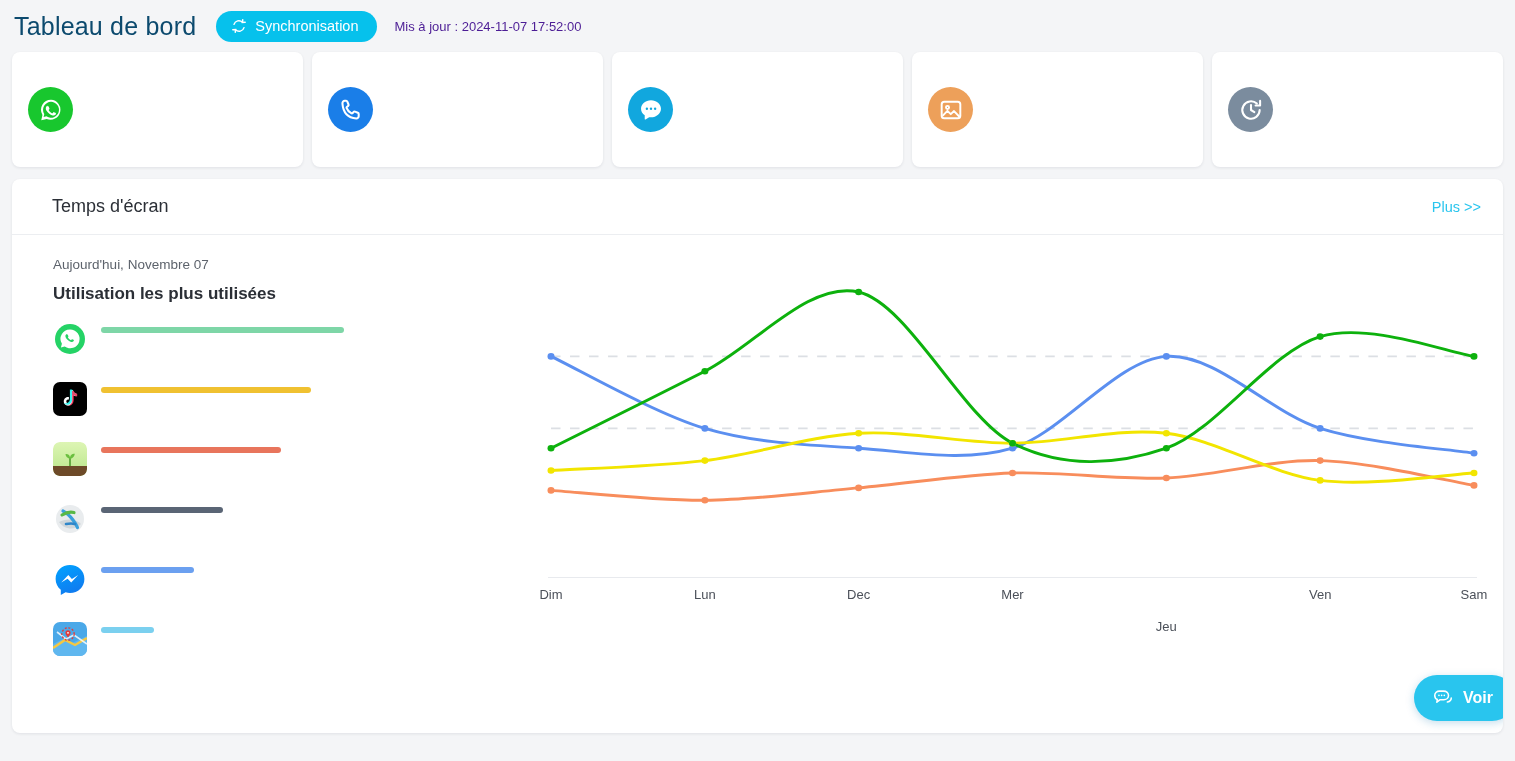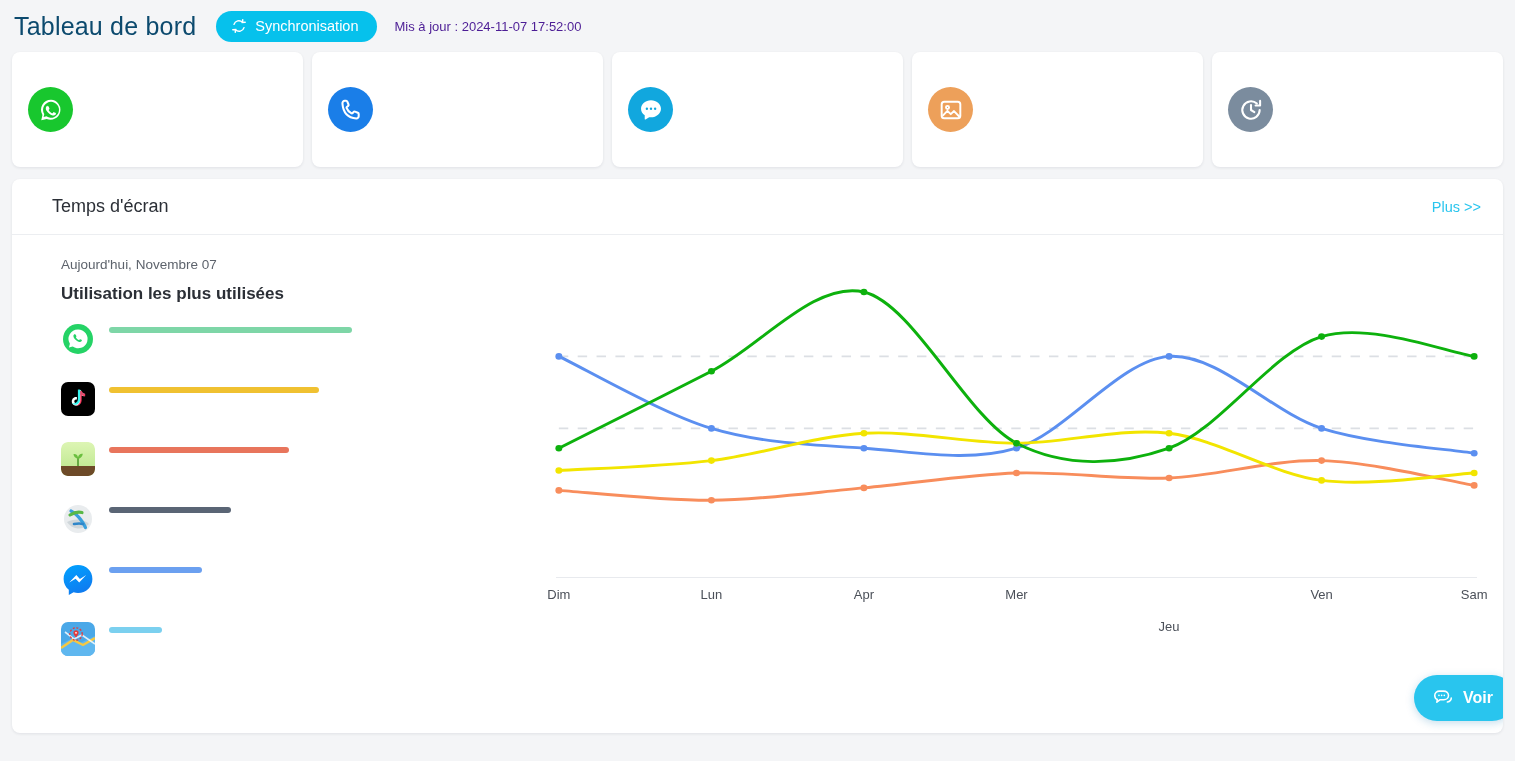--- a/index.html
+++ b/index.html
@@ -110,21 +110,21 @@
     border-bottom: 1px solid #eceef1;
   }
   .panel-title { font-size: 18px; color: #2b2f36; }
   .panel-more {
     font-size: 14.5px;
     color: #29c5ee;
     cursor: pointer;
     text-decoration: none;
   }
 
-  .panel-body { display: flex; padding: 22px 0 0 8px; }
+  .panel-body { display: flex; padding: 22px 0 0 0; }
 
   
   .left-col { width: 520px; padding-left: 41px; flex: 0 0 520px; }
   .today-label { font-size: 13.5px; color: #5d636c; }
   .apps-heading {
     font-size: 17px; color: #2b2f36; font-weight: bold;
     margin: 12px 0 14px 0;
   }
   .app-row { height: 60px; display: flex; align-items: flex-start; }
   .app-icon {
@@ -448,21 +448,21 @@
             <circle cx="309.3" cy="17.0" r="3.3" fill="#0db10d"></circle>
             <circle cx="455.0" cy="168.2" r="3.3" fill="#0db10d"></circle>
             <circle cx="600.7" cy="173.2" r="3.3" fill="#0db10d"></circle>
             <circle cx="746.3" cy="61.6" r="3.3" fill="#0db10d"></circle>
             <circle cx="892.0" cy="81.4" r="3.3" fill="#0db10d"></circle>
           </svg>
         <div class="xaxis" id="xaxis">
           <div class="xaxis-line"></div>
         <div class="xtick" style="left: 1.978%;">Dim</div>
             <div class="xtick" style="left: 17.985%;">Lun</div>
-            <div class="xtick" style="left: 33.993%;">Apr</div>
+            <div class="xtick" style="left: 33.993%;">Dec</div>
             <div class="xtick" style="left: 50%;">Mer</div>
             <div class="xtick" style="left: 66.007%; margin-top: 32px;">Jeu</div>
             <div class="xtick" style="left: 82.015%;">Ven</div>
             <div class="xtick" style="left: 98.022%; text-align: right;">Sam</div>
           </div>
       </div>
     </div>
   </div>
 
   <div class="chat-widget">

